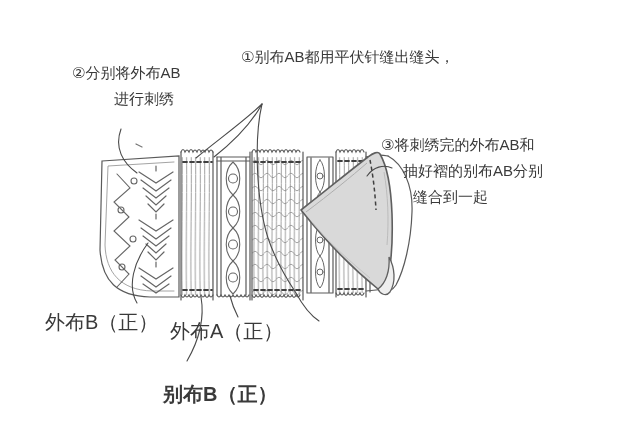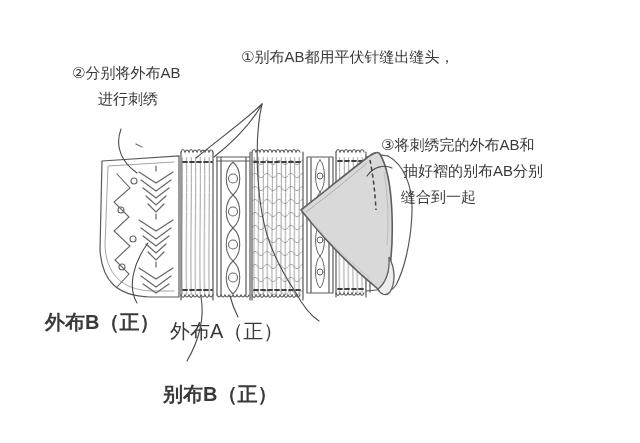--- a/index.html
+++ b/index.html
@@ -136,26 +136,26 @@
       <path d="M201,297 C205,320 198,342 187,361"></path>
     </g>
   </svg>
 
   <div class="ann" style="left:241px;top:44px;">
     <span class="l2">①别布AB都用平伏针缝出缝头，</span>
   </div>
 
   <div class="ann" style="left:72px;top:60px;">
     <span class="l2">②分别将外布AB</span>
-    <span class="l2" style="margin-left:26px;">进行刺绣</span>
+    <span class="l2" style="margin-left:42px;">进行刺绣</span>
   </div>
 
   <div class="ann" style="left:381px;top:132px;">
     <span class="l2">③将刺绣完的外布AB和</span>
     <span class="l2" style="margin-left:22px;">抽好褶的别布AB分别</span>
-    <span class="l2" style="margin-left:20px;">缝合到一起</span>
+    <span class="l2" style="margin-left:32px;">缝合到一起</span>
   </div>
 
-  <div class="lbl" style="left:45px;top:309px;font-weight:bold;">外布B（正）</div>
+  <div class="lbl" style="left:45px;top:309px;">外布B（正）</div>
   <div class="lbl" style="left:170px;top:318px;">外布A（正）</div>
   <div class="lbl" style="left:163px;top:381px;font-weight:bold;">别布B（正）</div>
 
 </div>
 
 </body></html>

